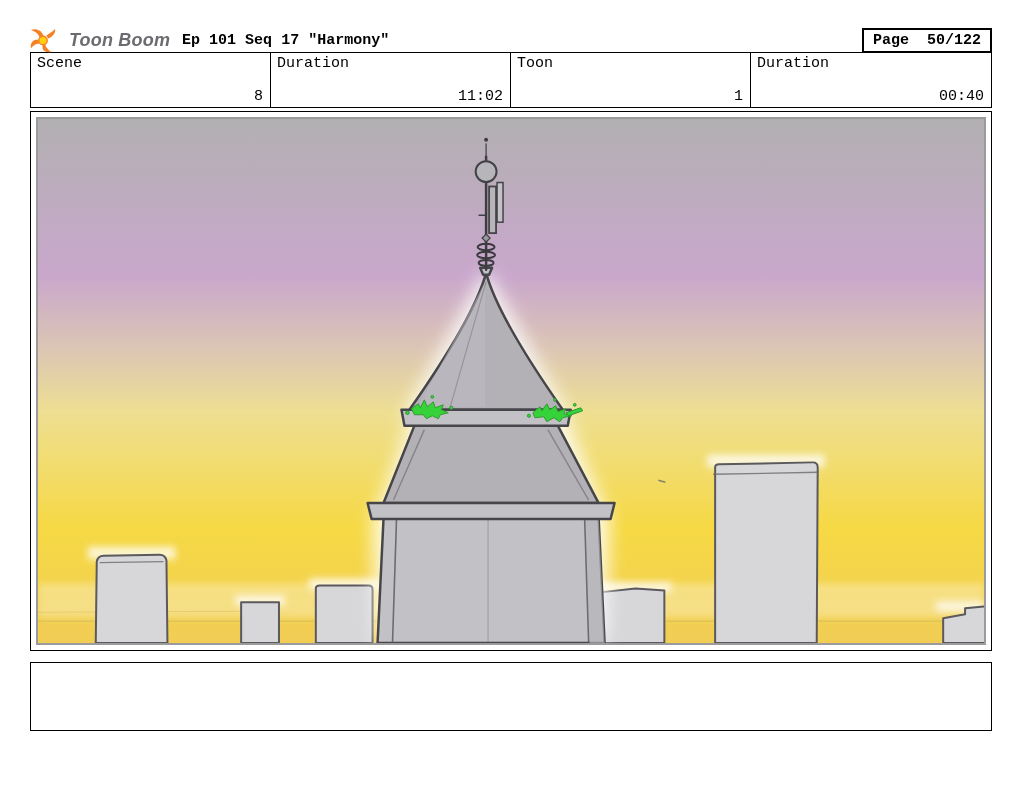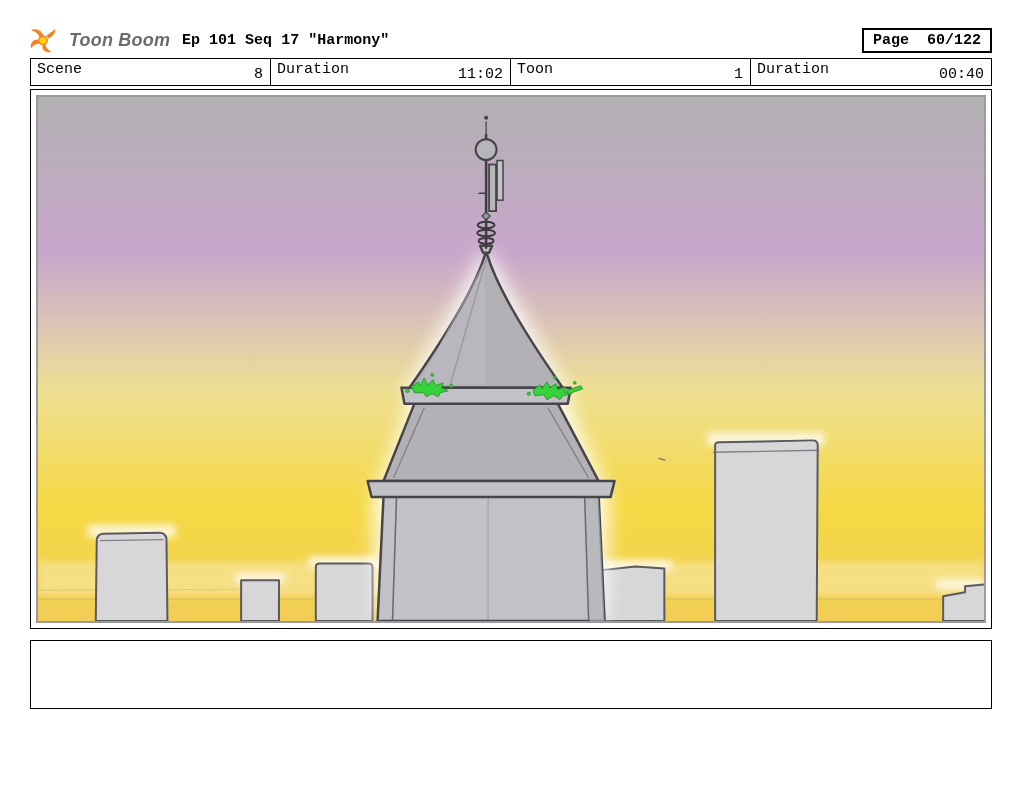--- a/index.html
+++ b/index.html
@@ -27,21 +27,21 @@
   }
   .ep-title{font-weight:bold;font-size:15px;margin-left:12px;white-space:pre}
   .page-box{
     margin-left:auto;border:2px solid #000;font-weight:bold;font-size:15px;
     padding:2px 9px;white-space:pre;
   }
 
   
   .info-table{
     display:grid;grid-template-columns:1fr 1fr 1fr 1fr;
-    border:1px solid #000;margin-top:18px;height:28px;
+    border:1px solid #000;margin-top:12px;height:56px;
   }
   .cell{position:relative;border-right:1px solid #000;font-size:15px}
   .cell:last-child{border-right:none}
   .cell-label{position:absolute;top:2px;left:6px}
   .cell-value{position:absolute;bottom:2px;right:7px}
 
   
   .panel-frame{margin-top:3px;height:540px;border:1px solid #000;padding:5px;background:#fff}
   .artwork{width:100%;height:100%;border:2px solid #9b9b9b;background:#fff}
   svg.scene{display:block;width:100%;height:100%}
@@ -72,21 +72,21 @@
       <svg width="27" height="25" viewBox="0 0 28 26">
         <path d="M14 8 C12 2 6 0 1 2 C6 4 9 6 10 10 Z" fill="var(--logo-orange,#f58025)"></path>
         <path d="M8 12 C2 12 0 17 1 21 C4 17 7 16 10 16 Z" fill="var(--logo-orange,#f58025)"></path>
         <path d="M13 18 C12 24 17 26 22 25 C18 22 16 20 16 17 Z" fill="var(--logo-orange,#f58025)"></path>
         <path d="M19 11 C24 9 27 4 26 1 C22 5 19 6 17 8 Z" fill="var(--logo-orange,#f58025)"></path>
         <circle cx="13.5" cy="13" r="4.4" fill="var(--logo-yellow,#ffd20a)" stroke="var(--logo-orange,#f58025)" stroke-width="1.4"></circle>
       </svg>
       <span class="logo-text">Toon Boom</span>
     </div>
     <div class="ep-title">Ep 101 Seq 17 "Harmony"</div>
-    <div class="page-box">Page  60/122</div>
+    <div class="page-box">Page  50/122</div>
   </div>
 
   <div class="info-table">
     <div class="cell">
       <span class="cell-label">Scene</span>
       <span class="cell-value">8</span>
     </div>
     <div class="cell">
       <span class="cell-label">Duration</span>
       <span class="cell-value">11:02</span>

